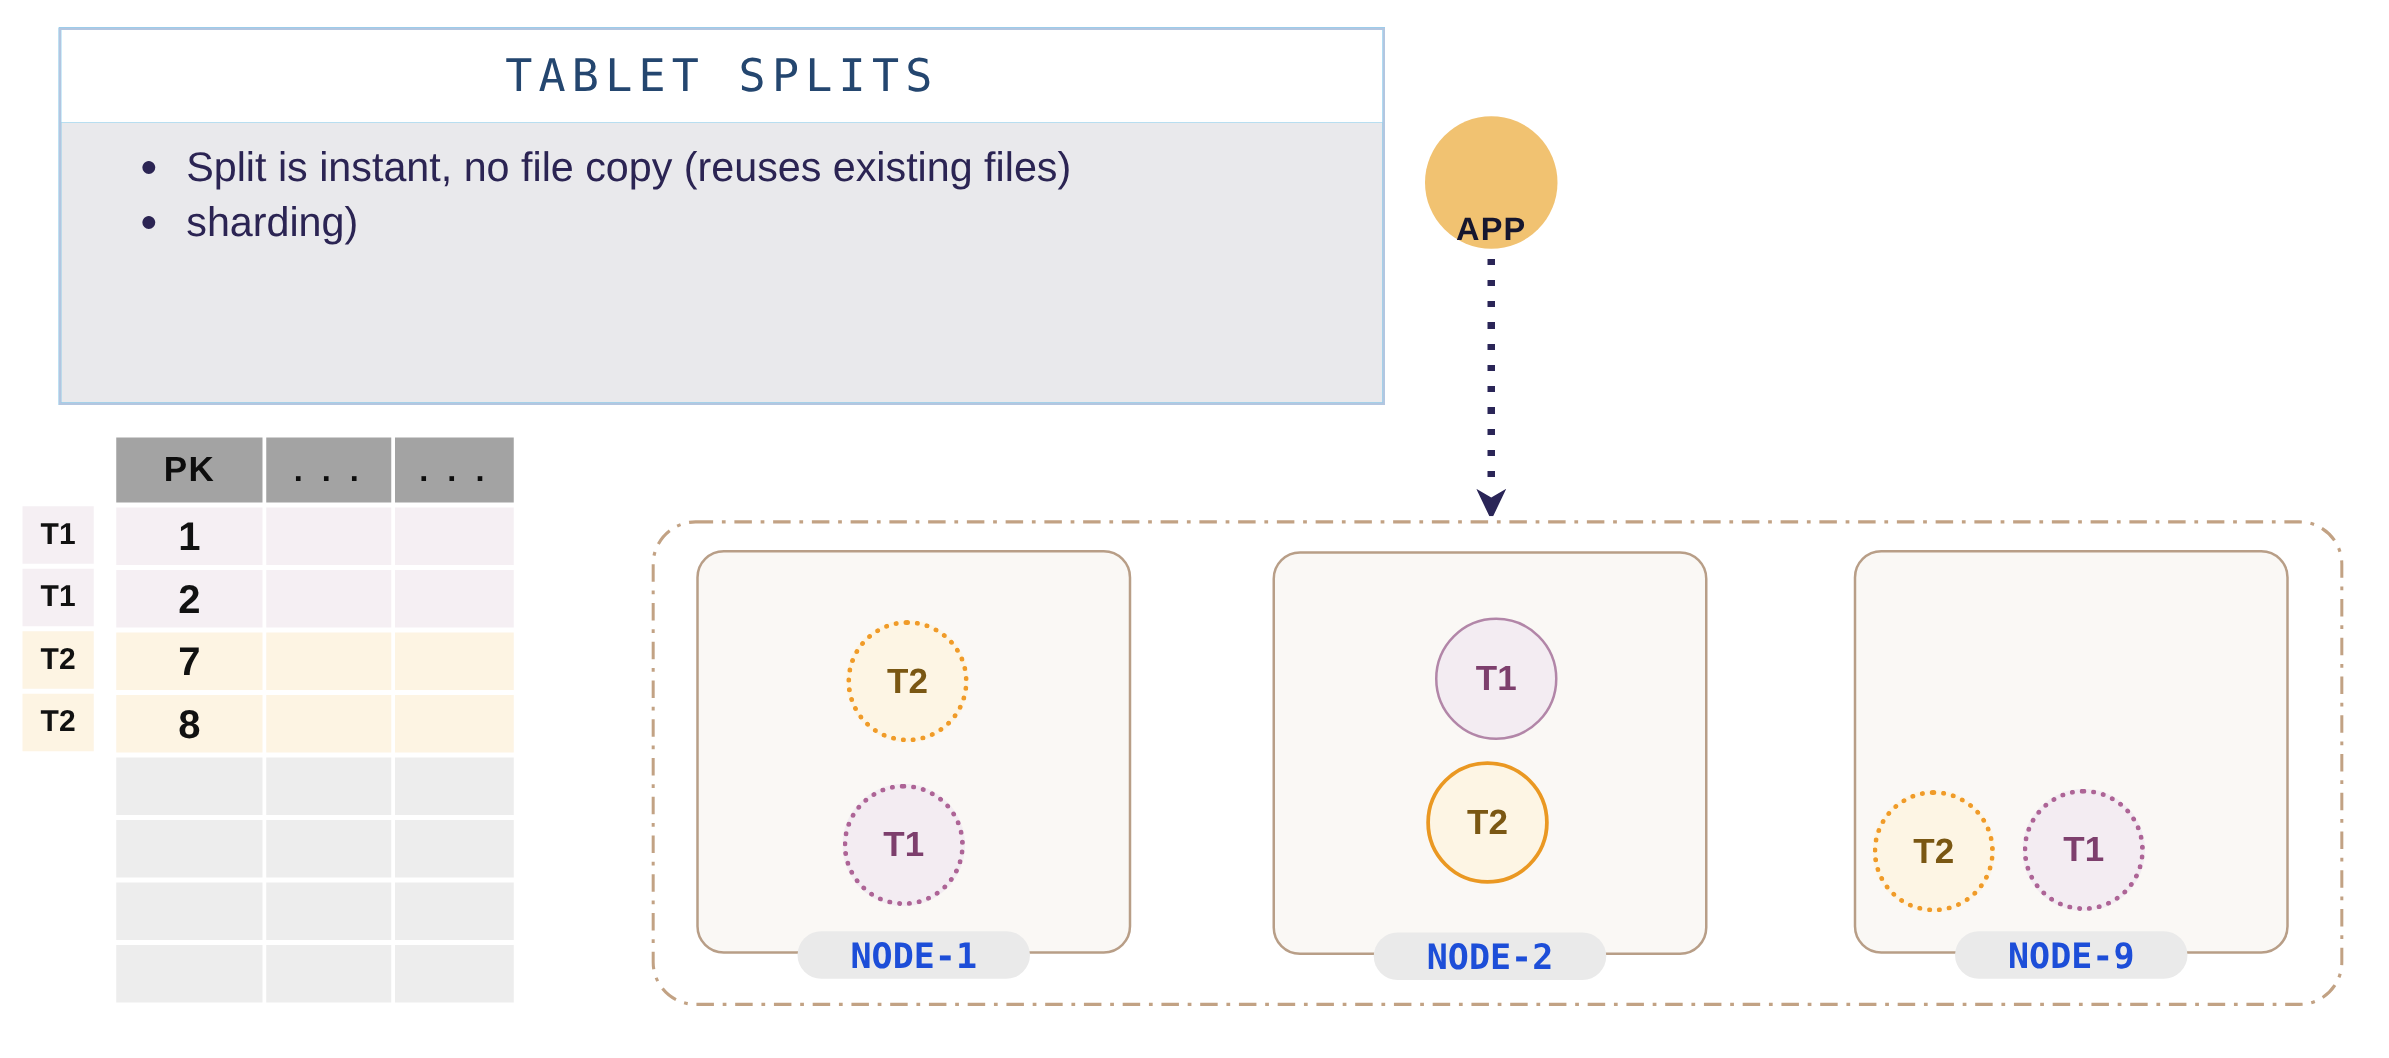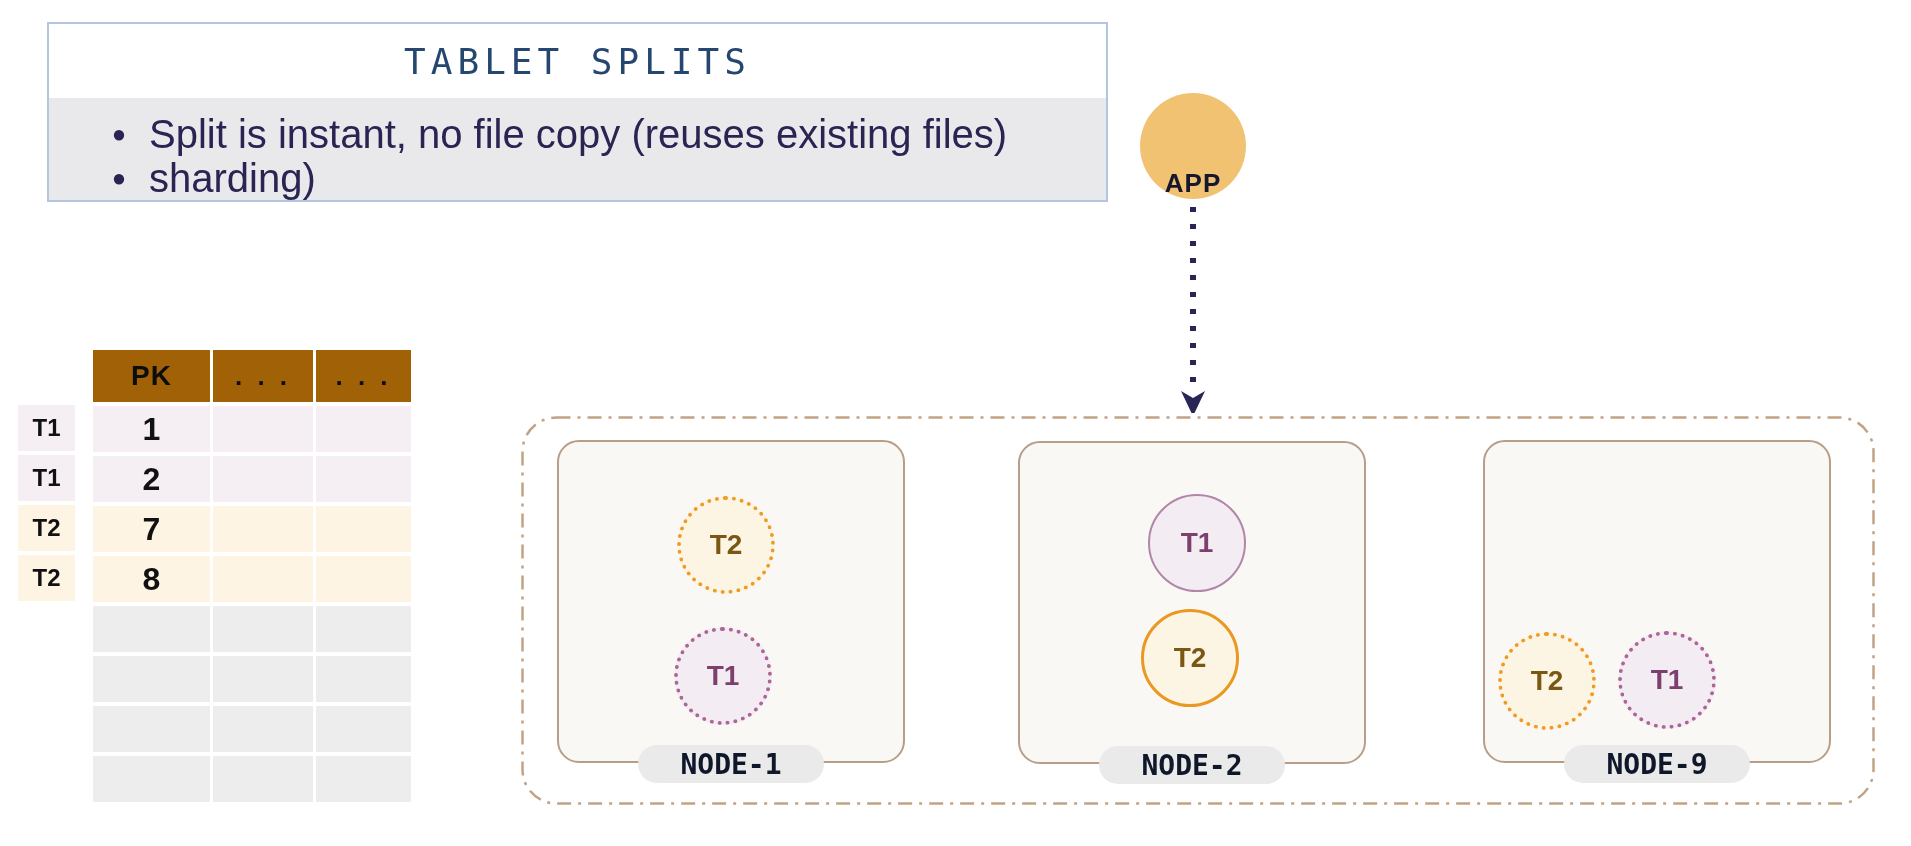--- a/index.html
+++ b/index.html
@@ -5,38 +5,38 @@
   * { margin:0; padding:0; box-sizing:border-box; }
   html,body { background:#ffffff; }
   .canvas {
     position:relative; width:1911px; height:846px;
     background:#ffffff; overflow:hidden;
     font-family:"Liberation Sans", sans-serif;
   }
 
   
   .info-box {
-    position:absolute; left:47px; top:22px; width:1061px; height:180px;
+    position:absolute; left:47px; top:22px; width:1061px; height:302px;
     border:2px solid #b3c6e0; background:#0ea5e9;
   }
   .info-box-title {
     height:74px; display:flex; align-items:center; justify-content:center;
     font-family:"DejaVu Sans Mono","Liberation Mono",monospace;
     font-size:36px; letter-spacing:5px; color:#24466f; background:#ffffff;
   }
   .info-box-body {
     position:absolute; left:0; right:0; top:74px; bottom:0;
     background:#e9e9ec; padding:14px 20px 0 40px;
   }
   .bullet-row { display:flex; align-items:flex-start; }
   .bullet-dot {
     flex:0 0 60px; text-align:center; color:#2b2453; font-size:24px; line-height:44px;
   }
   .bullet-text {
-    color:#2b2453; font-size:40px; line-height:44px; font-weight:400;
+    color:#2b2453; font-size:33px; line-height:44px; font-weight:400;
   }
   .bullet-text span { display:block; }
 
   
   .app-circle {
     position:absolute; left:1140px; top:93px; width:106px; height:106px;
     border-radius:50%; background:#f1c271;
     display:flex; align-items:flex-end; justify-content:center;
     font-size:26px; font-weight:bold; color:#16162e; letter-spacing:1px;
   }
@@ -58,21 +58,21 @@
   .tl-t1 { background:#f5eff3; }
   .tl-t2 { background:#fdf4e3; }
 
   .data-table {
     position:absolute; left:93px; top:350px;
     display:grid; grid-template-columns:117px 100px 95px;
     grid-template-rows:52px repeat(8,46px);
     column-gap:3px; row-gap:4px;
   }
   .dt-header {
-    background:#a16207; display:flex; align-items:center; justify-content:center;
+    background:#a3a3a3; display:flex; align-items:center; justify-content:center;
     font-size:28px; font-weight:bold; color:#0d0d0d; letter-spacing:1px;
   }
   .dt-header.dots { font-size:26px; letter-spacing:4px; }
   .dt-cell { display:flex; align-items:center; justify-content:center; }
   .dt-cell.num { font-size:32px; font-weight:bold; color:#111111; }
   .row-t1 { background:#f5eff3; }
   .row-t2 { background:#fdf4e3; }
   .row-empty { background:#ededed; }
 
   
@@ -85,21 +85,21 @@
   }
   .node-1 { left:36px;  top:24px; }
   .node-2 { left:497px; top:25px; }
   .node-3 { left:962px; top:24px; }
 
   .node-pill {
     position:absolute; left:50%; bottom:-22px; transform:translateX(-50%);
     min-width:186px; height:38px; padding:0 28px; border-radius:19px;
     background:#eaeaea; display:flex; align-items:center; justify-content:center;
     font-family:"DejaVu Sans Mono","Liberation Mono",monospace;
-    font-size:28px; font-weight:bold; color:#0f172a; white-space:nowrap;margin-top:11px;
+    font-size:28px; font-weight:bold; color:#1d4ed8; white-space:nowrap;margin-top:11px;
   }
 
   .tablet {
     position:absolute; width:98px; height:98px; border-radius:50%;
     display:flex; align-items:center; justify-content:center;
     font-size:28px; font-weight:600;
   }
   .tab-orange-fill { background:#fdf5e4; color:#7a5713; }
   .tab-purple-fill { background:#f3ecf2; color:#7d3f6d; }
   .tab-dotted-orange { border:4px dotted #f09b28; }

